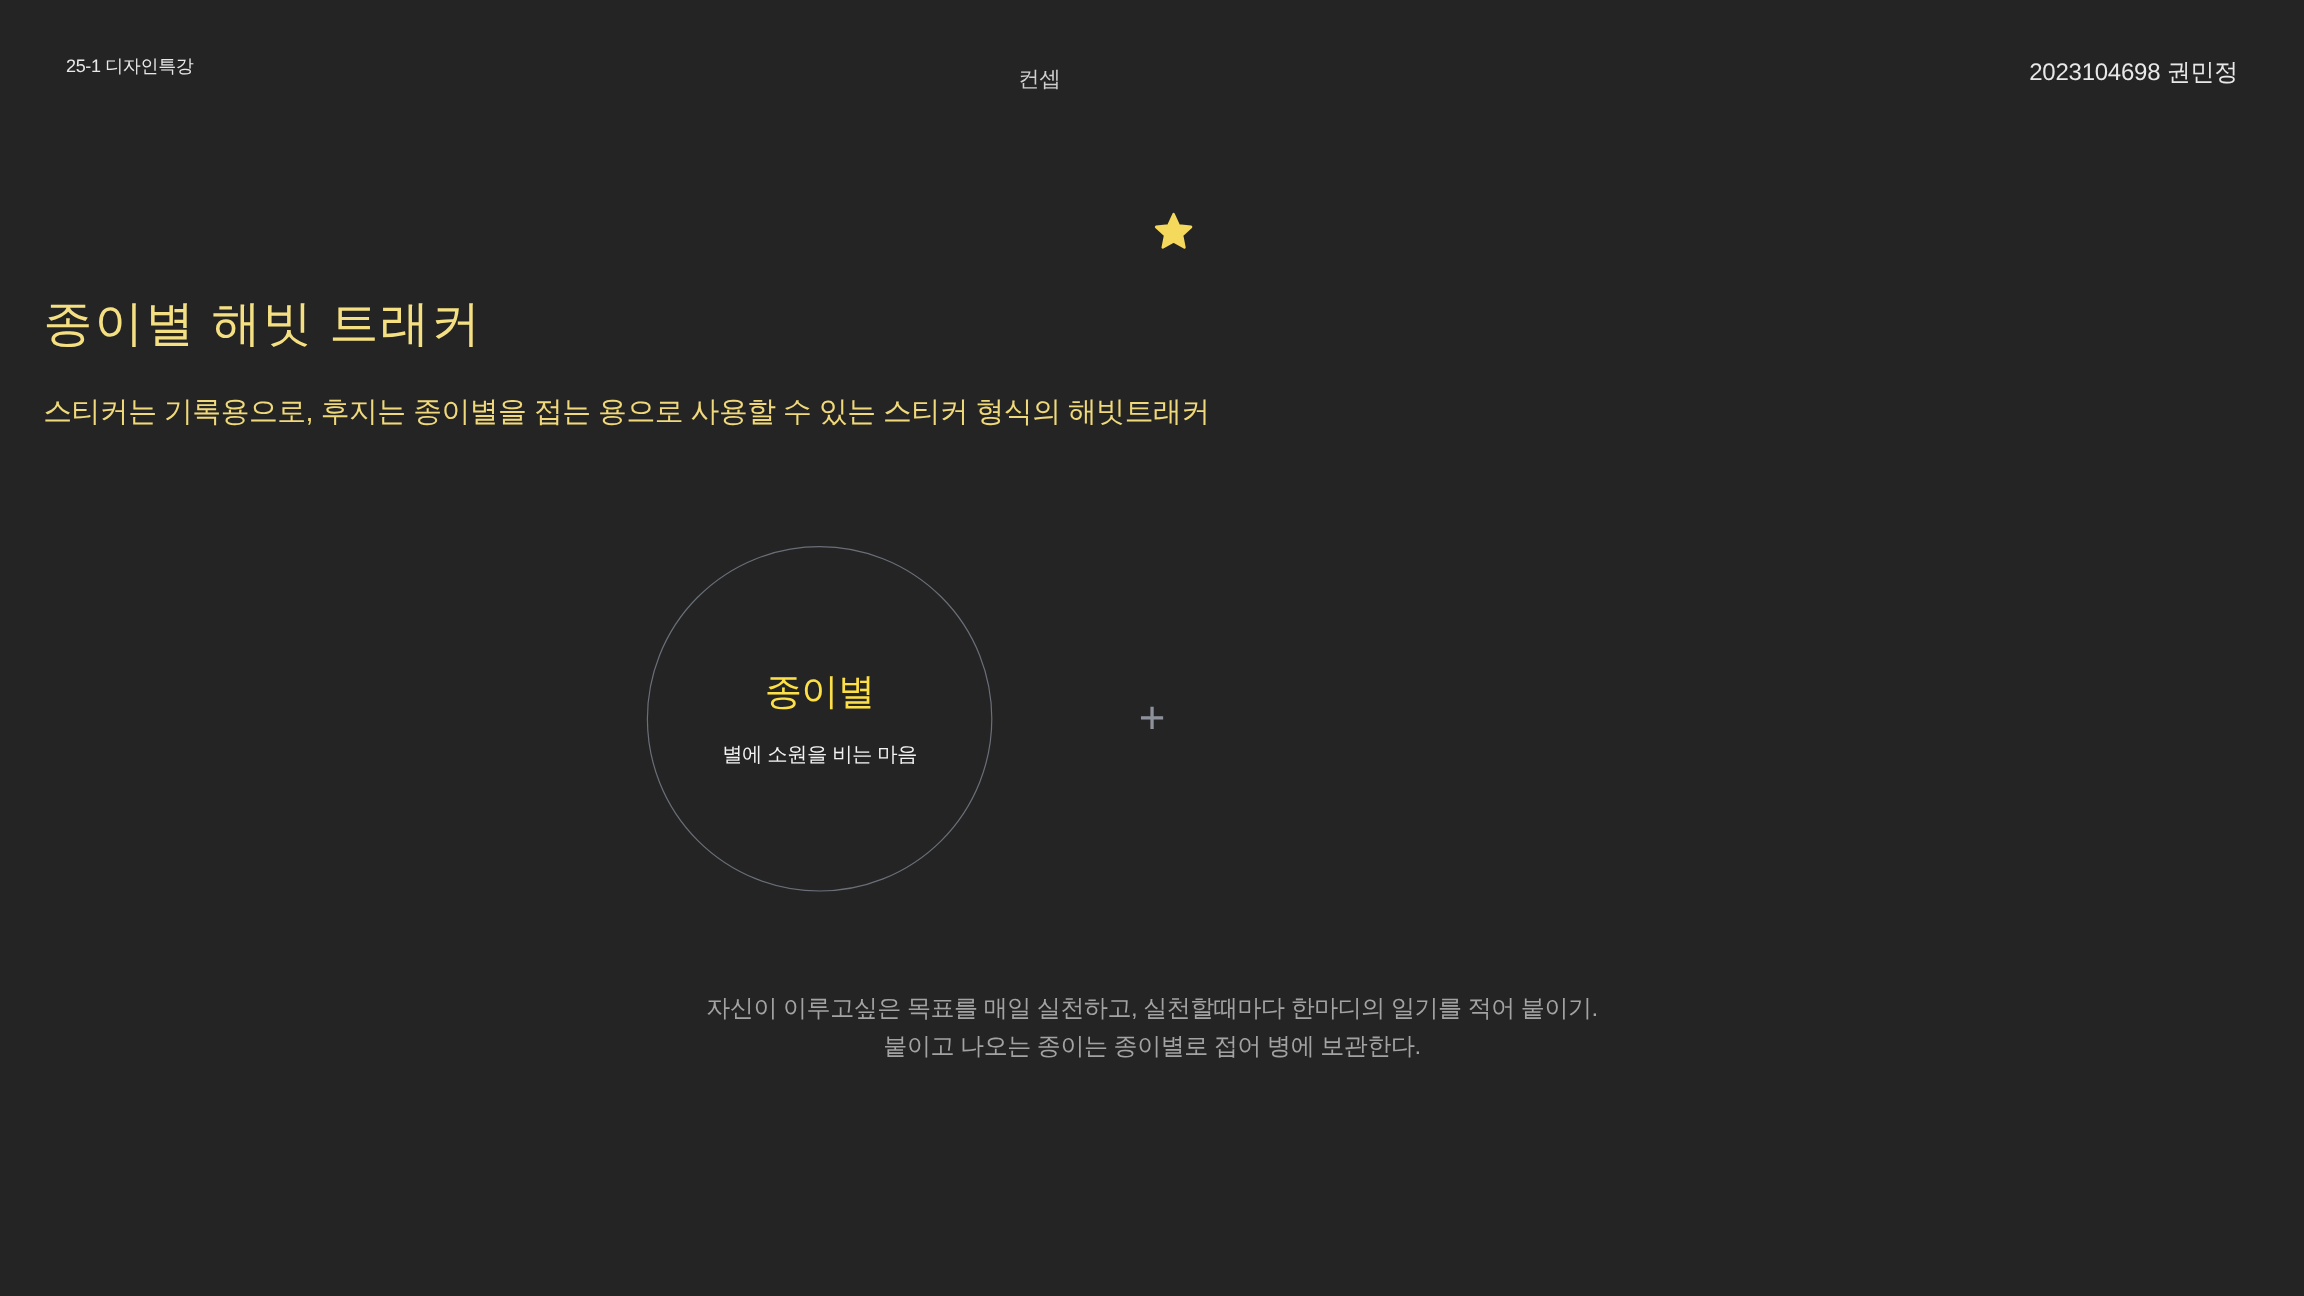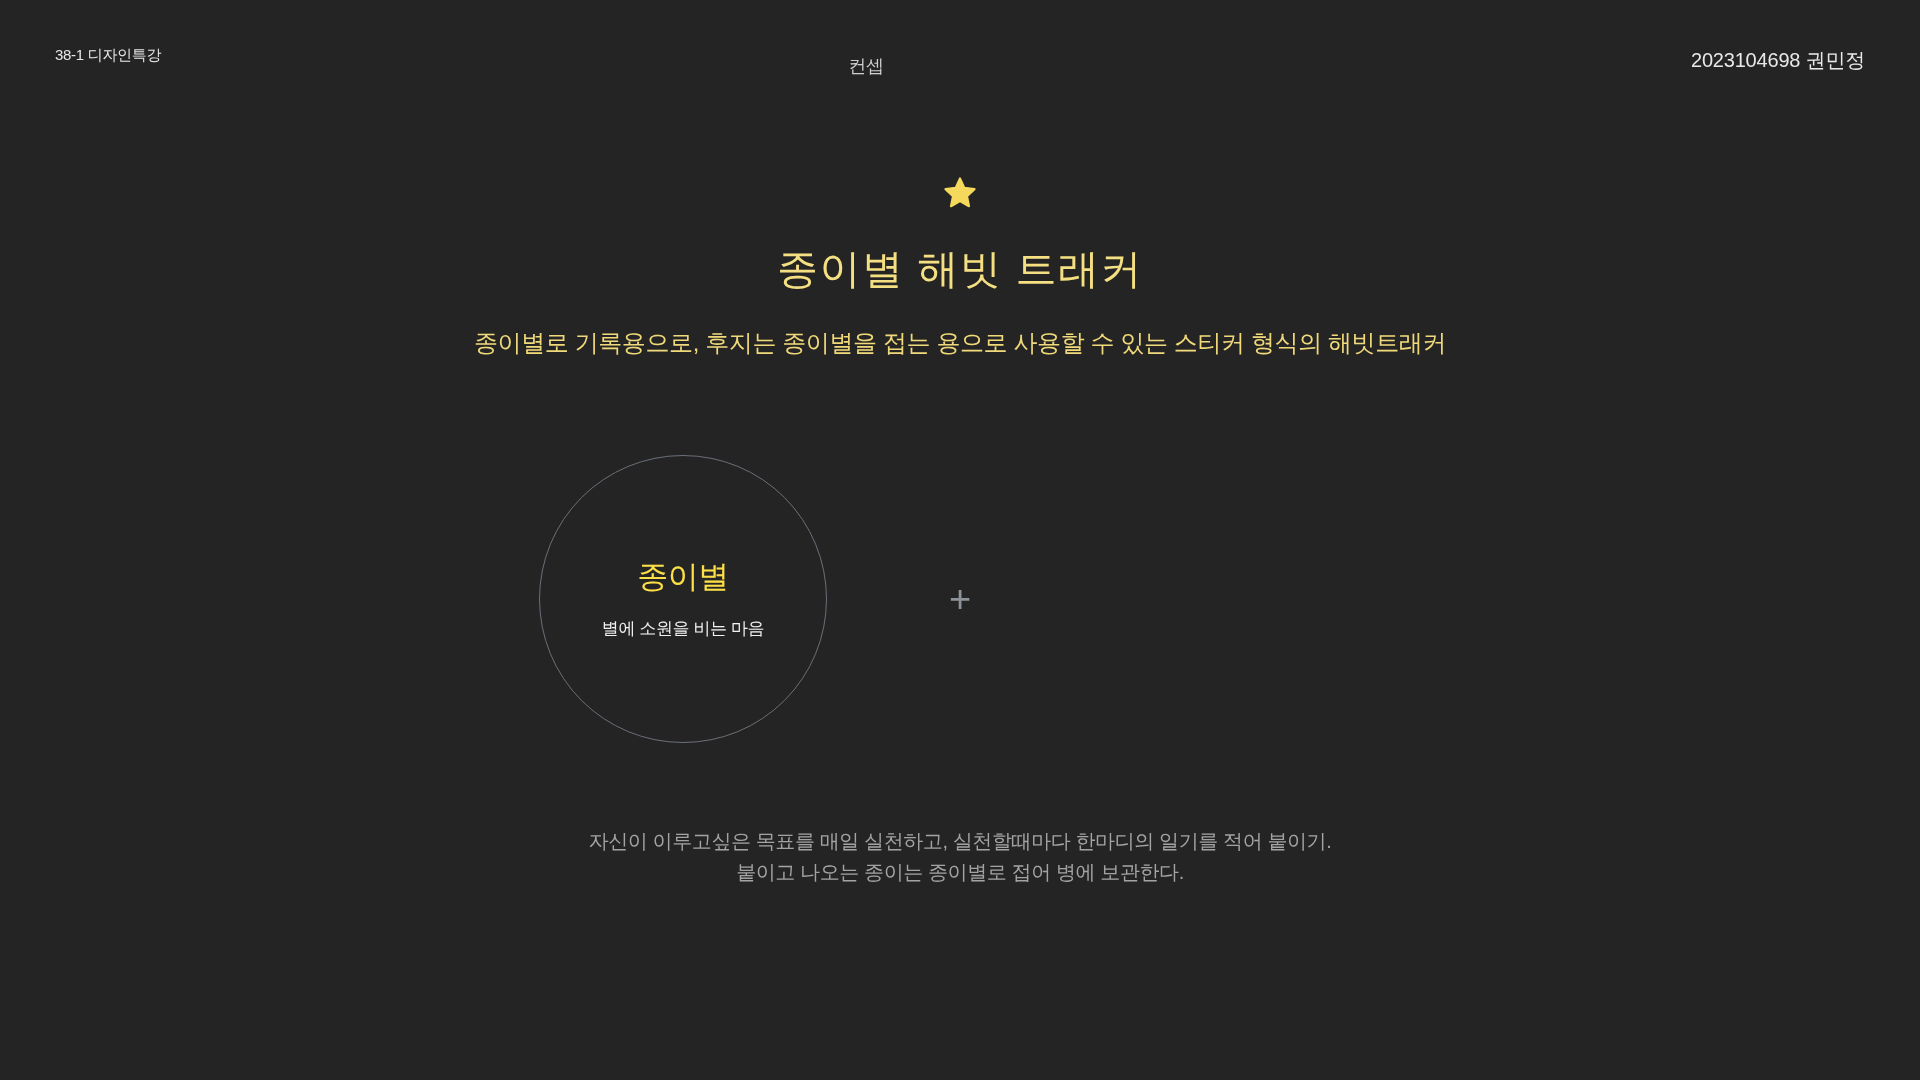--- a/index.html
+++ b/index.html
@@ -56,21 +56,21 @@
     letter-spacing: -0.2px;
     white-space: nowrap;
   }
 
   
   .title-block {
     position: absolute;
     top: 176px;
     left: 0;
     width: 1920px;
-    text-align: center;
+    padding-left: 36px;
   }
 
   .star-icon {
     display: block;
     margin: 0 auto;
     width: 34px;
     height: 34px;
     line-height: 1;
   }
 
@@ -153,33 +153,33 @@
     font-size: 20px;
     line-height: 1.55;
     color: #a3a3a3;
     letter-spacing: -0.4px;
   }
 </style>
 </head>
 <body>
 
 <div class="header">
-  <div class="header-left">38-1 디자인특강</div>
+  <div class="header-left">25-1 디자인특강</div>
   <div class="header-center">컨셉</div>
   <div class="header-right">2023104698 권민정</div>
 </div>
 
 <div class="title-block">
   <span class="star-icon">
     <svg width="34" height="34" viewBox="0 0 34 34" xmlns="http://www.w3.org/2000/svg">
       <path d="M17 2.5 L21.3 11.9 L31.5 13.1 L24 20.1 L26 30.2 L17 25.1 L8 30.2 L10 20.1 L2.5 13.1 L12.7 11.9 Z" fill="#f5d95c" stroke="#f5d95c" stroke-width="2.2" stroke-linejoin="round"></path>
     </svg>
   </span>
   <h1 class="main-title">종이별 해빗 트래커</h1>
-  <p class="subtitle">종이별로 기록용으로, 후지는 종이별을 접는 용으로 사용할 수 있는 스티커 형식의 해빗트래커</p>
+  <p class="subtitle">스티커는 기록용으로, 후지는 종이별을 접는 용으로 사용할 수 있는 스티커 형식의 해빗트래커</p>
 </div>
 
 <div class="concept-area">
 
   <div class="circle circle-left">
     <div class="circle-title">종이별</div>
     <div class="circle-desc">별에 소원을 비는 마음</div>
   </div>
 
   <div class="plus-sign">+</div>

